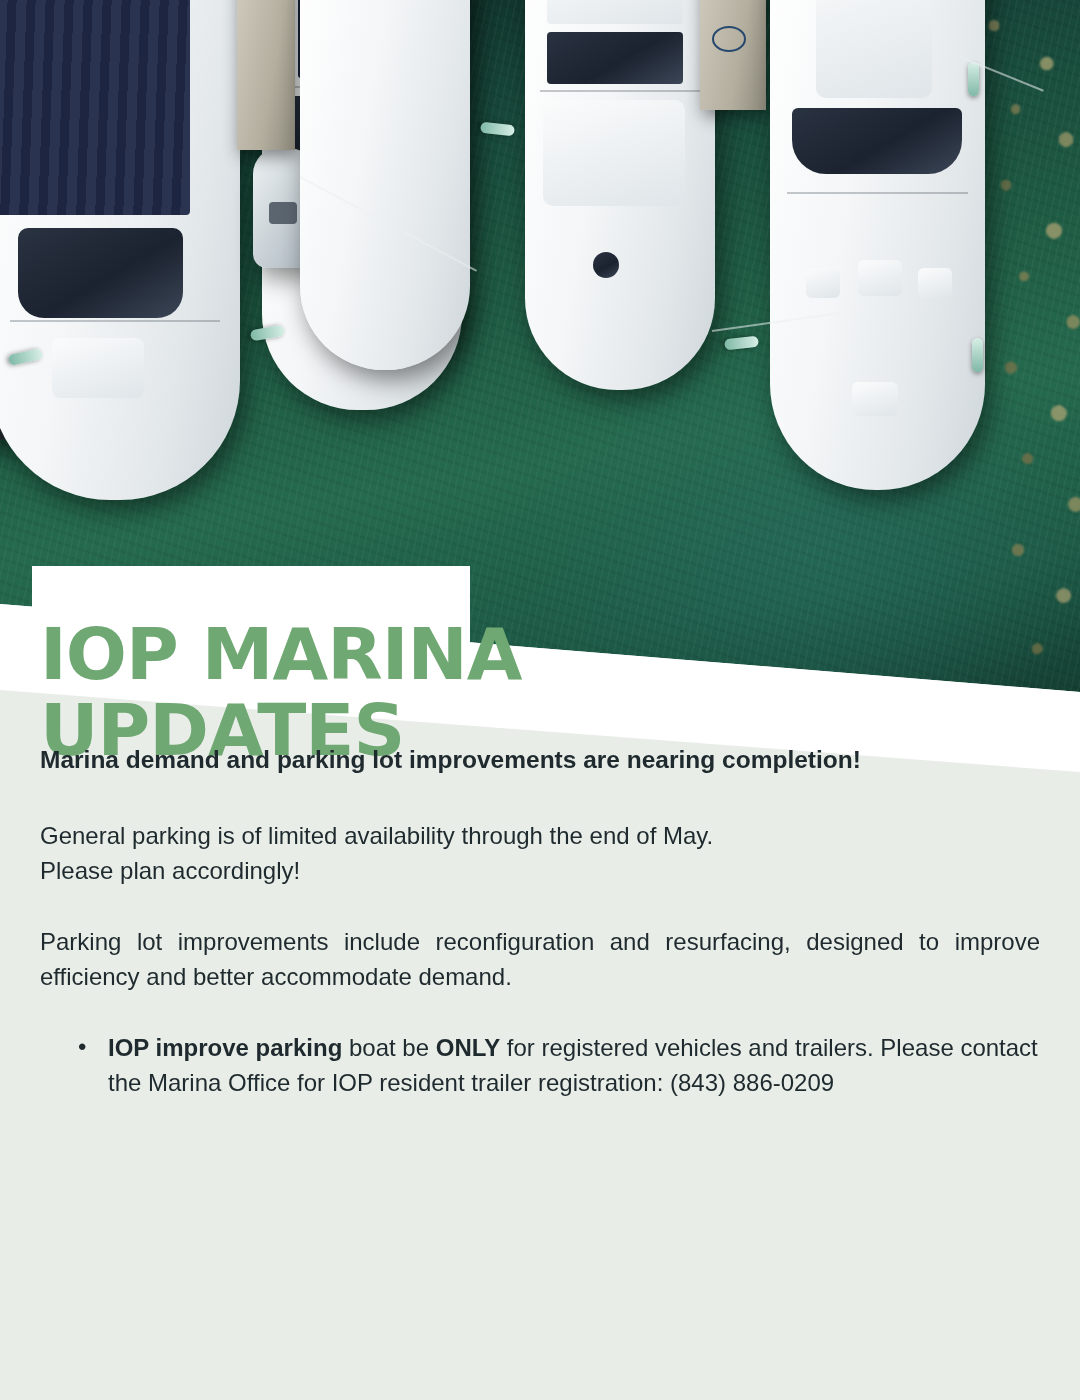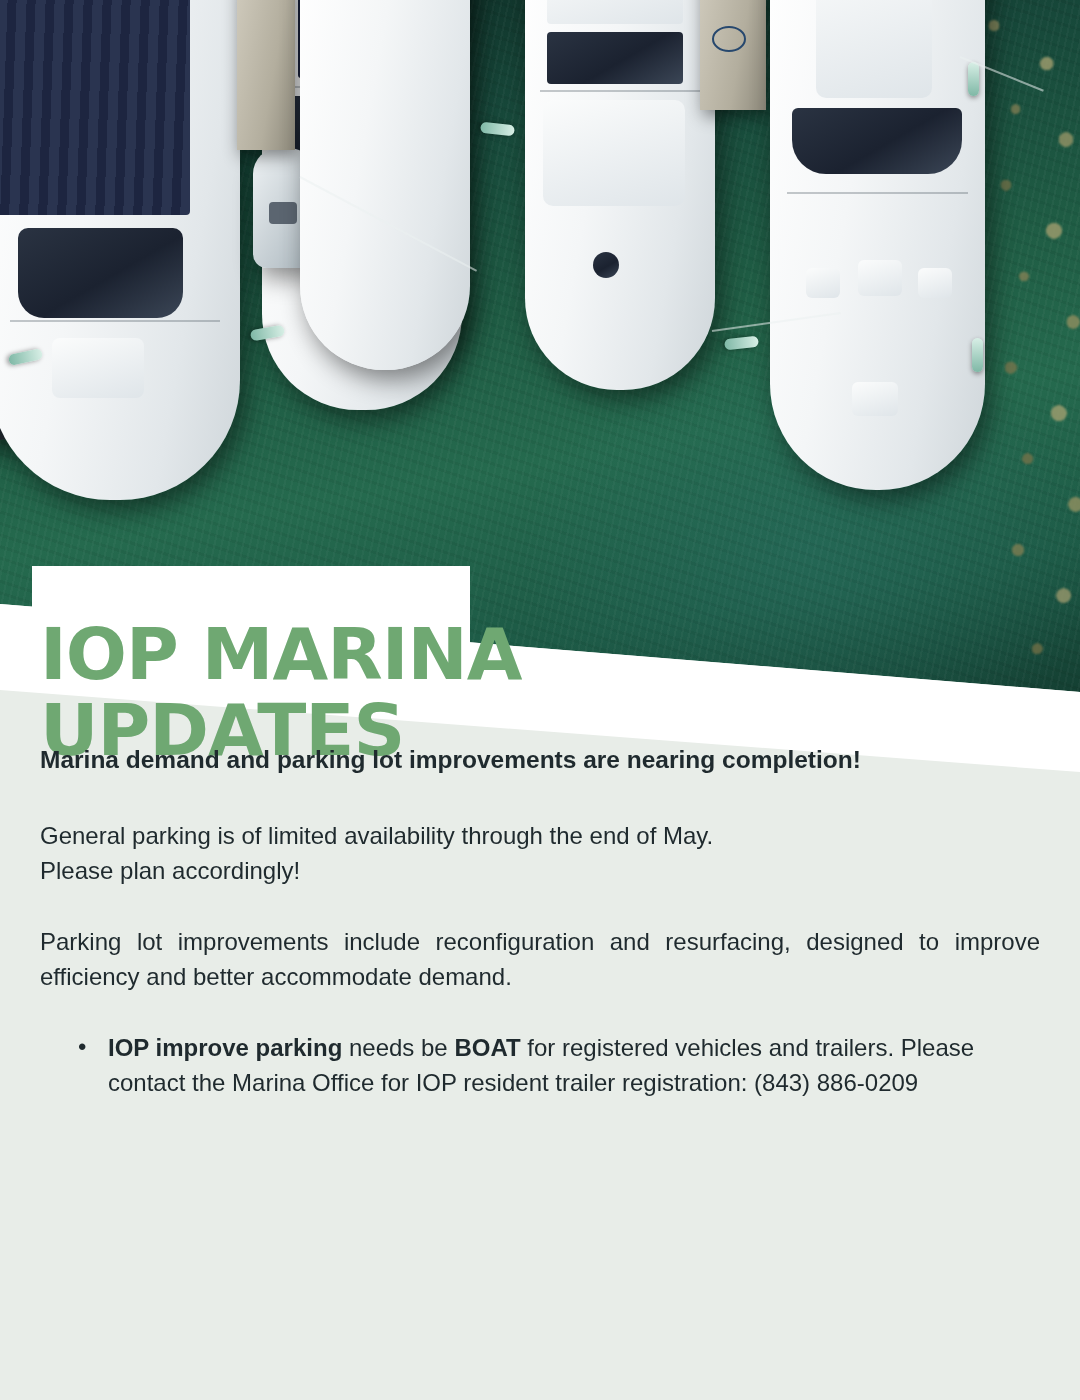--- a/index.html
+++ b/index.html
@@ -268,17 +268,17 @@
   <div id="body">
 
     <p class="lead">Marina demand and parking lot improvements are nearing completion!</p>
 
     <p class="para nojust" style="white-space:pre-line;">General parking is of limited availability through the end of May.
 Please plan accordingly!</p>
 
     <p class="para">Parking lot improvements include reconfiguration and resurfacing, designed to improve efficiency and better accommodate demand.</p>
 
     <ul id="bullets">
-      <li><b>IOP improve parking</b><span> needs be </span><b>BOAT</b><span> for registered vehicles and trailers. Please contact the Marina Office for IOP resident trailer registration: (843) 886-0209</span></li>
+      <li><b>IOP improve parking</b><span> boat be </span><b>ONLY</b><span> for registered vehicles and trailers. Please contact the Marina Office for IOP resident trailer registration: (843) 886-0209</span></li>
     </ul>
 
   </div>
 </div>
 
 </body></html>

